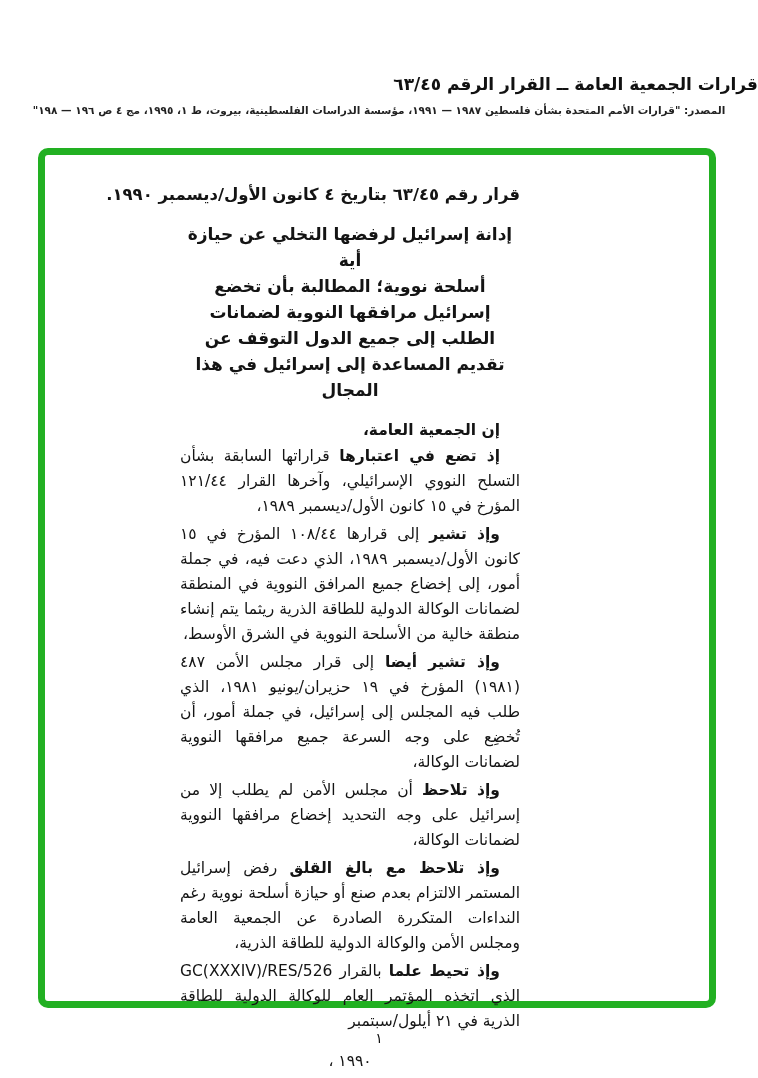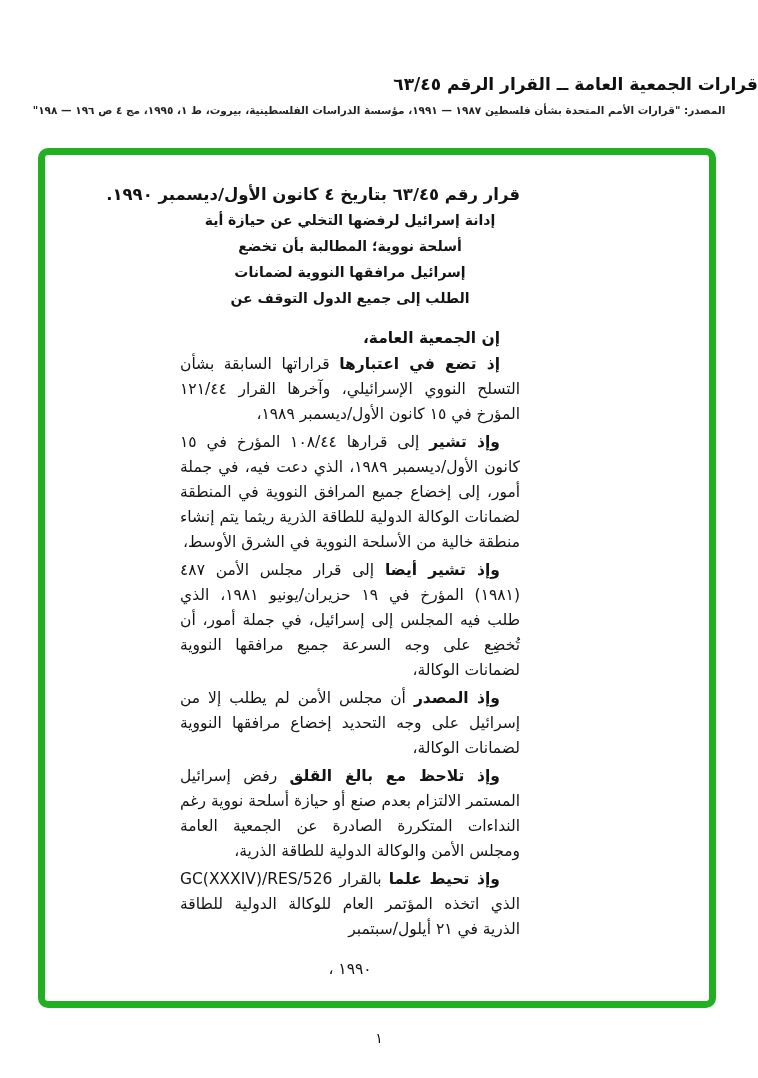--- a/index.html
+++ b/index.html
@@ -44,29 +44,30 @@
     width: 340px;
     direction: rtl;
     font-size: 15.5px;
     line-height: 25px;
     color: #141414;
   }
   .res-heading {
     font-weight: bold;
     font-size: 16.5px;
     text-align: right;
+    margin-bottom: 14px;
     white-space: nowrap;
   }
   .res-title-block {
     margin-bottom: 15px;
   }
   .res-title-line {
     text-align: center;
     font-weight: bold;
-    font-size: 14px;
+    font-size: 17px;
     line-height: 26px;
   }
   .res-opening {
     font-weight: bold;
     text-indent: 20px;
     margin-bottom: 1px;
   }
   .res-para {
     margin: 0 0 3px 0;
     text-align: justify;
@@ -97,31 +98,32 @@
 
 <div class="res-content">
 
   <div class="res-heading">قرار رقم ٦٣/٤٥ بتاريخ ٤ كانون الأول/ديسمبر ١٩٩٠.</div>
 
   <div class="res-title-block">
     <div class="res-title-line">إدانة إسرائيل لرفضها التخلي عن حيازة أية</div>
     <div class="res-title-line">أسلحة نووية؛ المطالبة بأن تخضع</div>
     <div class="res-title-line">إسرائيل مرافقها النووية لضمانات</div>
     <div class="res-title-line">الطلب إلى جميع الدول التوقف عن</div>
+    <div class="res-title-line">تقديم المساعدة إلى إسرائيل في هذا المجال</div>
   </div>
 
   <div class="res-opening">إن الجمعية العامة،</div>
 
   <p class="res-para"><b>إذ تضع في اعتبارها</b><span> قراراتها السابقة بشأن التسلح النووي الإسرائيلي، وآخرها القرار ١٢١/٤٤ المؤرخ في ١٥ كانون الأول/ديسمبر ١٩٨٩،</span></p>
 
   <p class="res-para"><b>وإذ تشير</b><span> إلى قرارها ١٠٨/٤٤ المؤرخ في ١٥ كانون الأول/ديسمبر ١٩٨٩، الذي دعت فيه، في جملة أمور، إلى إخضاع جميع المرافق النووية في المنطقة لضمانات الوكالة الدولية للطاقة الذرية ريثما يتم إنشاء منطقة خالية من الأسلحة النووية في الشرق الأوسط،</span></p>
 
   <p class="res-para"><b>وإذ تشير أيضا</b><span> إلى قرار مجلس الأمن ٤٨٧ (١٩٨١) المؤرخ في ١٩ حزيران/يونيو ١٩٨١، الذي طلب فيه المجلس إلى إسرائيل، في جملة أمور، أن تُخضِع على وجه السرعة جميع مرافقها النووية لضمانات الوكالة،</span></p>
 
-  <p class="res-para"><b>وإذ المصدر</b><span> أن مجلس الأمن لم يطلب إلا من إسرائيل على وجه التحديد إخضاع مرافقها النووية لضمانات الوكالة،</span></p>
+  <p class="res-para"><b>وإذ تلاحظ</b><span> أن مجلس الأمن لم يطلب إلا من إسرائيل على وجه التحديد إخضاع مرافقها النووية لضمانات الوكالة،</span></p>
 
   <p class="res-para"><b>وإذ تلاحظ مع بالغ القلق</b><span> رفض إسرائيل المستمر الالتزام بعدم صنع أو حيازة أسلحة نووية رغم النداءات المتكررة الصادرة عن الجمعية العامة ومجلس الأمن والوكالة الدولية للطاقة الذرية،</span></p>
 
   <p class="res-para"><b>وإذ تحيط علما</b><span> بالقرار GC(XXXIV)/RES/526 الذي اتخذه المؤتمر العام للوكالة الدولية للطاقة الذرية في ٢١ أيلول/سبتمبر</span></p>
 
   <div class="closing-year">١٩٩٠ ،</div>
 
 </div>
 
 <div class="page-number">١</div>

